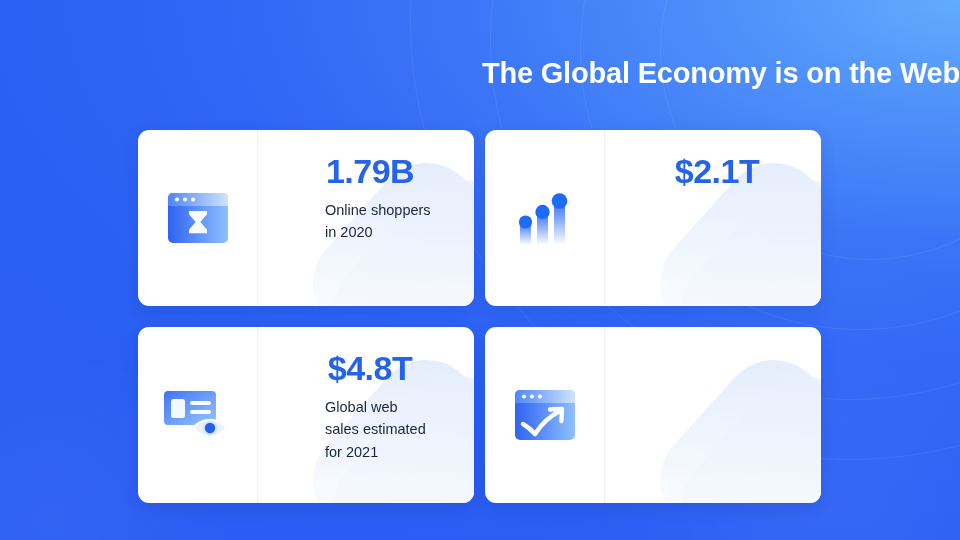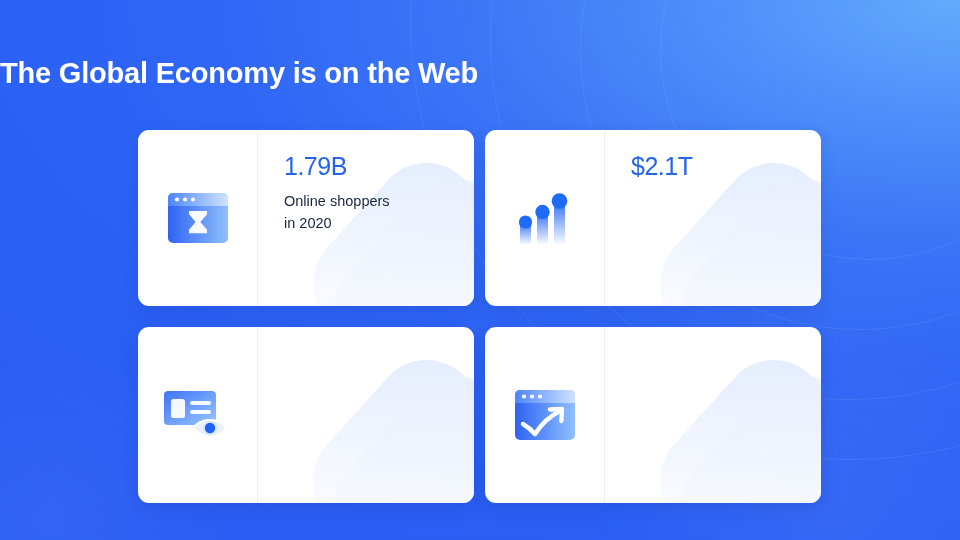--- a/index.html
+++ b/index.html
@@ -56,21 +56,21 @@
     border-radius: 50%;
     background: radial-gradient(circle, rgba(255,255,255,0.04) 0%, rgba(255,255,255,0) 70%);
   }
 
   
   #page-title {
     position: absolute;
     top: 57px;
     left: 0;
     width: 960px;
-    text-align: left;
+    text-align: right;
     color: #FFFFFF;
     font-size: 29px;
     font-weight: bold;
     letter-spacing: -0.2px;
   }
 
   
   #cards-grid {
     position: absolute;
     left: 138px;
@@ -126,33 +126,35 @@
 
   .card-text-zone {
     position: relative;
     flex: 1 1 auto;
     padding: 24px 18px 0 26px;
     z-index: 2;
   }
 
   .stat-value {
     color: #2563EB;
-    font-size: 25px;
-    font-weight: normal;
+    font-size: 34px;
+    font-weight: bold;
     line-height: 1;
     letter-spacing: -0.5px;
     margin-bottom: 11px;
+    text-align: center;
   }
 
   .stat-desc {
     color: #17263F;
     font-size: 14.5px;
     line-height: 1.55;
     font-weight: normal;
     white-space: pre-line;
+    margin-left: 41px;
   }
 
   .icon-svg { display: block; }
 </style>
 </head>
 <body>
 
 <div id="bg-root">
   <div class="arc a1"></div>
   <div class="arc a2"></div>
@@ -249,20 +251,26 @@
           <rect x="9" y="14" width="14" height="19" rx="2.5" fill="#FFFFFF" opacity="0.93"></rect>
           <rect x="28" y="16" width="21" height="4" rx="2" fill="#FFFFFF" opacity="0.95"></rect>
           <rect x="28" y="25" width="21" height="4" rx="2" fill="#FFFFFF" opacity="0.95"></rect>
           <path d="M30 43 C38 31 58 31 66 43 C58 55 38 55 30 43 Z" fill="#FFFFFF"></path>
           <path d="M33 43 C40 33.5 56 33.5 63 43 C56 52.5 40 52.5 33 43 Z" fill="#EAF1FE"></path>
           <circle cx="48" cy="43" r="7.4" fill="#D9E7FD"></circle>
           <circle cx="48" cy="43" r="5.2" fill="#1E62F2"></circle>
         </svg>
       </span>
     </div>
+    <div class="card-text-zone">
+      <div class="stat-value">$4.8T</div>
+      <div class="stat-desc">Global web
+sales estimated
+for 2021</div>
+    </div>
   </div>
 
   <div class="stat-card">
     <div class="card-deco"></div>
     <div class="card-deco two"></div>
     <div class="card-icon-zone">
       <span>
         <svg class="icon-svg" width="64" height="56" viewBox="0 0 64 56">
           <defs>
             <linearGradient id="g4" x1="0" y1="0.5" x2="1" y2="0.5">

